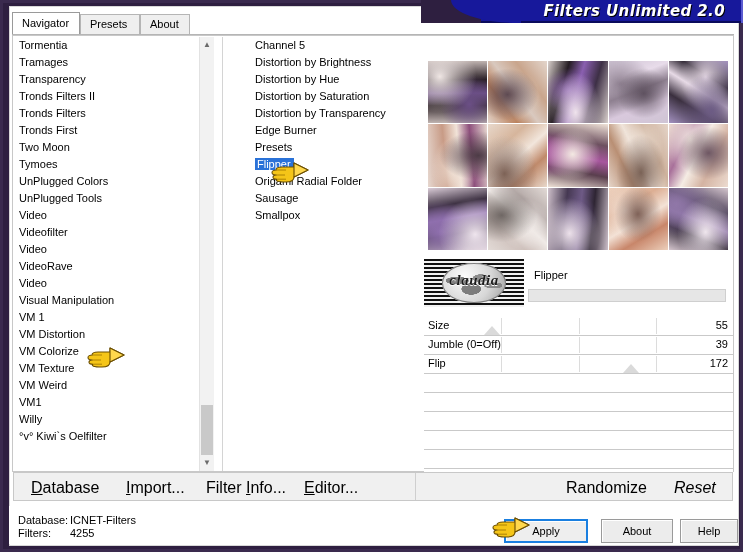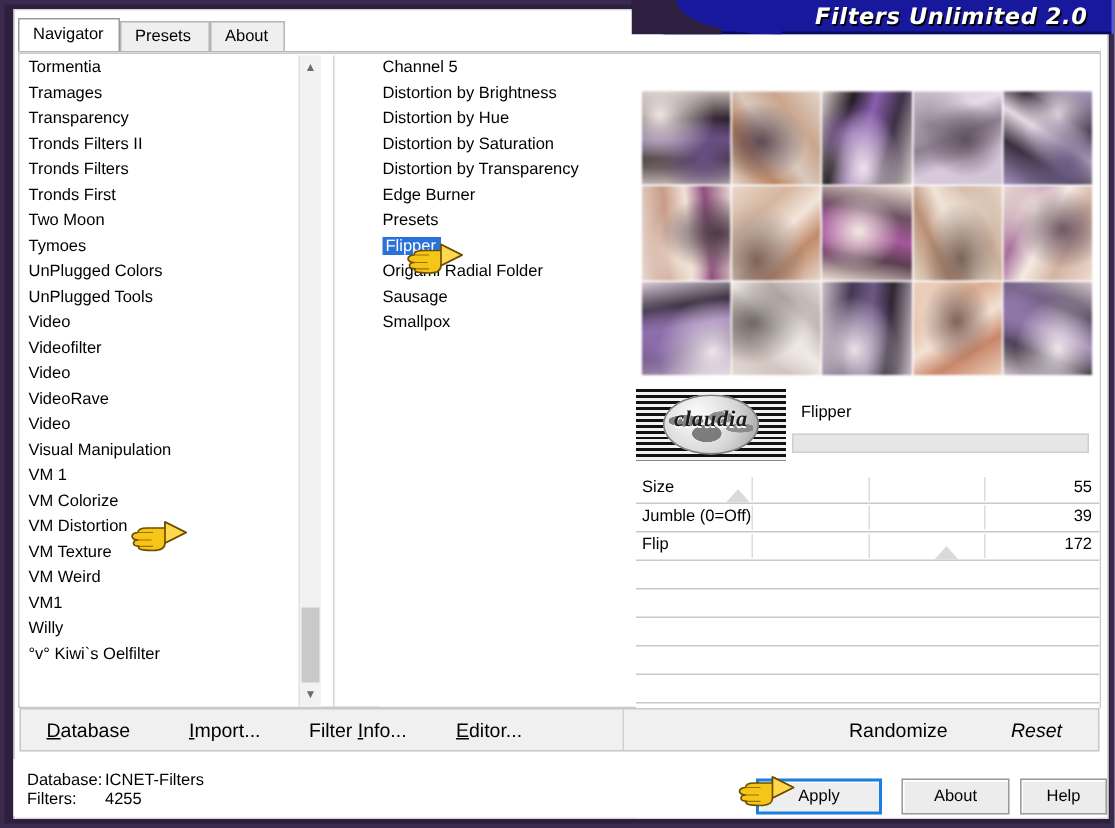--- a/index.html
+++ b/index.html
@@ -123,21 +123,21 @@
   .srow .knob{position:absolute;bottom:0;width:0;height:0;
     border-left:8px solid transparent;border-right:8px solid transparent;
     border-bottom:9px solid #dadada;}
   .srow.empty{height:18px;}
 
   
   .menurow{position:absolute;left:13px;top:472px;width:720px;height:29px;
     background:#f0f0f0;border:1px solid #c8c8c8;box-sizing:border-box;}
   .menurow .sep{position:absolute;top:0px;left:401px;width:1px;height:27px;
     background:#cfcfcf;}
-  .mlink{position:absolute;top:6px;font-size:13px;color:#000;white-space:nowrap;}
+  .mlink{position:absolute;top:6px;font-size:16px;color:#000;white-space:nowrap;}
   .mlink u{text-decoration:underline;}
 
   
   .statusbar{position:absolute;left:9px;top:506px;width:728px;height:38px;
     background:#ffffff;}
   .st-line{position:absolute;left:9px;font-size:11px;color:#000;white-space:nowrap;}
   .st-line .k{display:inline-block;width:52px;}
 
   .btn{position:absolute;top:13px;height:24px;background:#ececec;
     border:1px solid #9a9a9a;box-sizing:border-box;font-size:11px;
@@ -185,22 +185,22 @@
       <div class="cat-item">Tymoes</div>
       <div class="cat-item">UnPlugged Colors</div>
       <div class="cat-item">UnPlugged Tools</div>
       <div class="cat-item">Video</div>
       <div class="cat-item">Videofilter</div>
       <div class="cat-item">Video</div>
       <div class="cat-item">VideoRave</div>
       <div class="cat-item">Video</div>
       <div class="cat-item">Visual Manipulation</div>
       <div class="cat-item">VM 1</div>
+      <div class="cat-item"><span class="sel">VM Distortion</span></div>
       <div class="cat-item">VM Colorize</div>
-      <div class="cat-item"><span class="sel">VM Distortion</span></div>
       <div class="cat-item">VM Texture</div>
       <div class="cat-item">VM Weird</div>
       <div class="cat-item">VM1</div>
       <div class="cat-item">Willy</div>
       <div class="cat-item">°v° Kiwi`s Oelfilter</div>
     </div>
 
   <div class="vscroll">
     <div class="arrow up">▲</div>
     <div class="thumb"></div>

